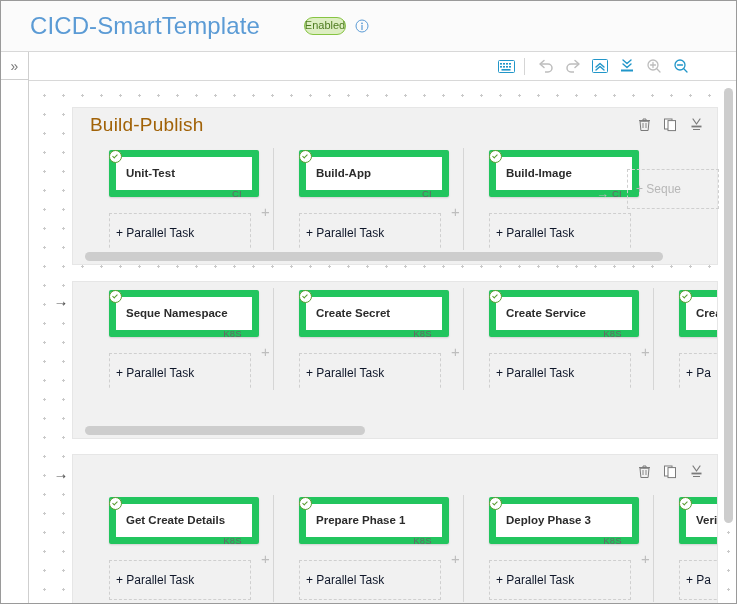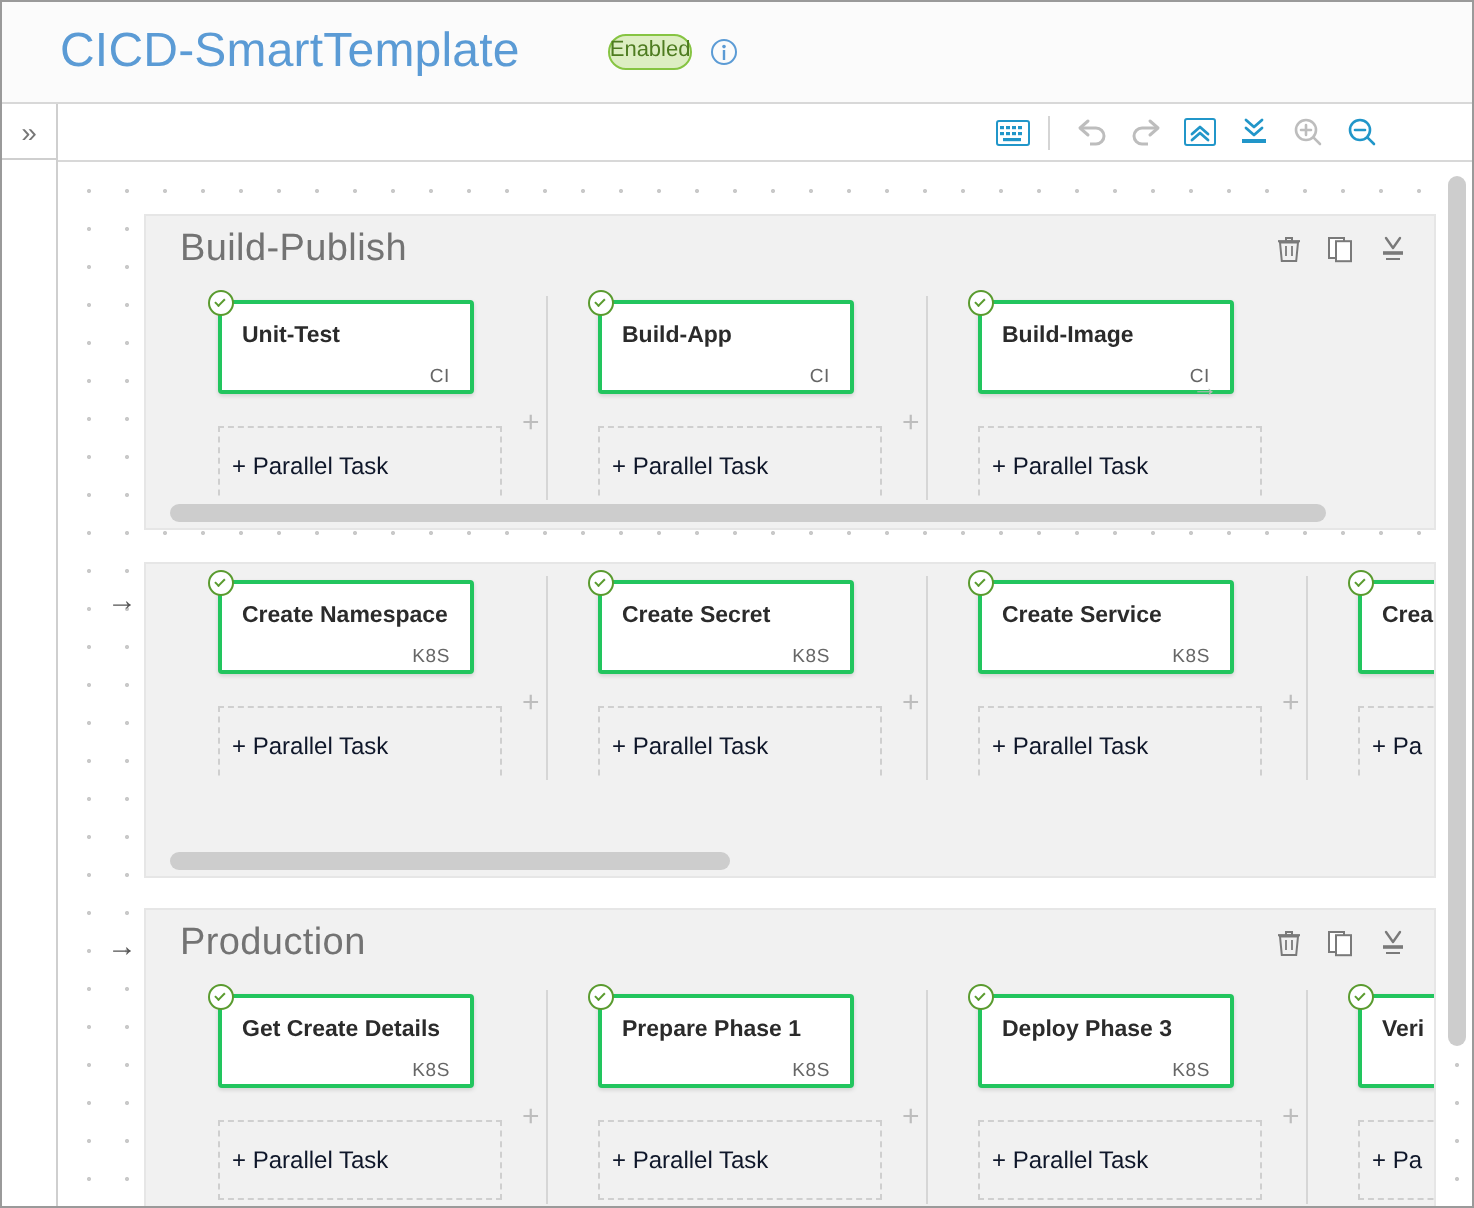--- a/index.html
+++ b/index.html
@@ -102,21 +102,21 @@
     left: 31px; right: -2px;
     background: #f1f1f1;
     border: 1px solid #e6e6e6;
   }
 
   .sec-head {
     height: 34px; display: flex; align-items: center;
     padding-left: 17px; position: relative;
   }
   .sec-title {
-    font-size: 19px; color: #737373; font-weight: 400;
+    font-size: 19px; color: #a16207; font-weight: 400;
     white-space: nowrap; letter-spacing: 0.2px;
   }
   .sec-actions {
     position: absolute; right: 12px; top: 7px;
     display: flex; gap: 8px; align-items: center;
   }
   .sec-act { width: 18px; height: 18px; display: inline-flex; align-items: center; justify-content: center; cursor: pointer; }
 
   .flow-arrow {
     position: absolute; left: -23px; top: 10px;
@@ -143,23 +143,23 @@
     width: 1px; background: #d6d6d6;
   }
   .col-plus {
     position: absolute; left: -12px; top: 62px;
     color: #bdbdbd; font-size: 15px; line-height: 1; user-select: none;
   }
 
   .card {
     position: relative;
     margin-left: 26px;
-    width: 128px;
+    width: 150px;
     background: #fff;
-    border: 2px solid #22c55e;
+    border: 7px solid #22c55e;
     border-radius: 2px;
     box-shadow: 0 1px 2px rgba(0,0,0,0.13);
     padding: 9px 10px 8px 10px;
     height: 47px;
     cursor: pointer;
   }
   .card-title {
     font-size: 11.5px; color: #2b2b2b; font-weight: 600;
     white-space: nowrap; overflow: hidden;
     line-height: 14px;
@@ -375,33 +375,36 @@
                       </div>
                       <div class="card-title">Build-Image</div>
                       <div class="card-sub">CI</div>
                     </div>
                     <div class="parallel">
                       <span>+ Parallel Task</span>
                     </div>
                   </div>
                 </div>
                 <div class="seq-arrow" style="right: 108px; top: 79px;">→</div>
+                <div class="seq-slot" style="right: -2px; top: 61px;">
+                  <span>+ Seque</span>
+                </div>
                 <div class="hscroll">
                   <div class="thumb" style="width: 93%;"></div>
                 </div>
               </div>
               <div class="section" style="top: 200px; height: 158px;">
                 <div class="flow-arrow">→</div>
                 <div class="cols" style="height: 108px;">
                   <div class="col">
                     <div class="card">
                       <div class="card-badge">
                         <i></i>
                       </div>
-                      <div class="card-title">Create Namespace</div>
+                      <div class="card-title">Seque Namespace</div>
                       <div class="card-sub">K8S</div>
                     </div>
                     <div class="parallel">
                       <span>+ Parallel Task</span>
                     </div>
                   </div>
                   <div class="col">
                     <div class="col-divider"></div>
                     <div class="col-plus">+</div>
                     <div class="card">
@@ -444,21 +447,20 @@
                     </div>
                   </div>
                 </div>
                 <div class="hscroll">
                   <div class="thumb" style="width: 45%;"></div>
                 </div>
               </div>
               <div class="section" style="top: 373px; height: 185px;">
                 <div class="flow-arrow">→</div>
                 <div class="sec-head">
-                  <div class="sec-title">Production</div>
                   <div class="sec-actions">
                     <span class="sec-act">
                       <svg width="15" height="15" viewBox="0 0 15 15">
                         <path d="M3 4.2 h9 l-0.9 9.3 h-7.2 Z" fill="none" stroke="#7a7a7a" stroke-width="1"></path>
                         <path d="M2 3.6 h11" stroke="#7a7a7a" stroke-width="1.1"></path>
                         <path d="M6 2 h3 v1.6 h-3 Z" fill="none" stroke="#7a7a7a" stroke-width="1"></path>
                         <path d="M6 6 v5 M9 6 v5" stroke="#7a7a7a" stroke-width="0.9"></path>
                       </svg>
                     </span>
                     <span class="sec-act">

